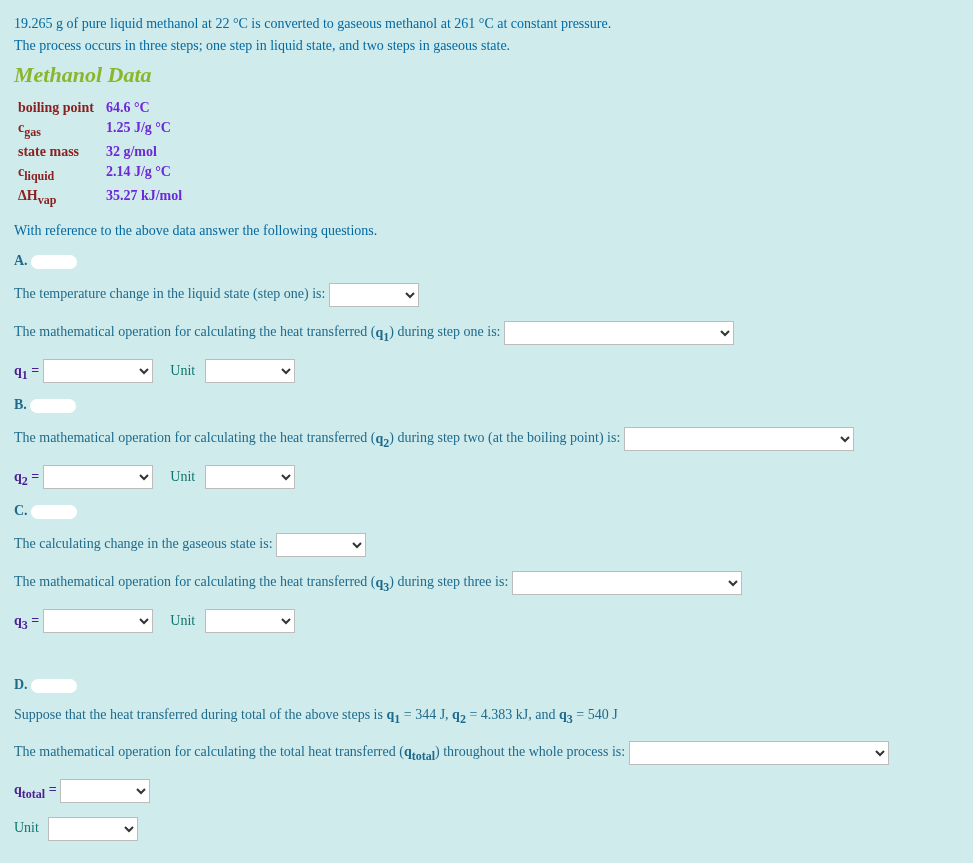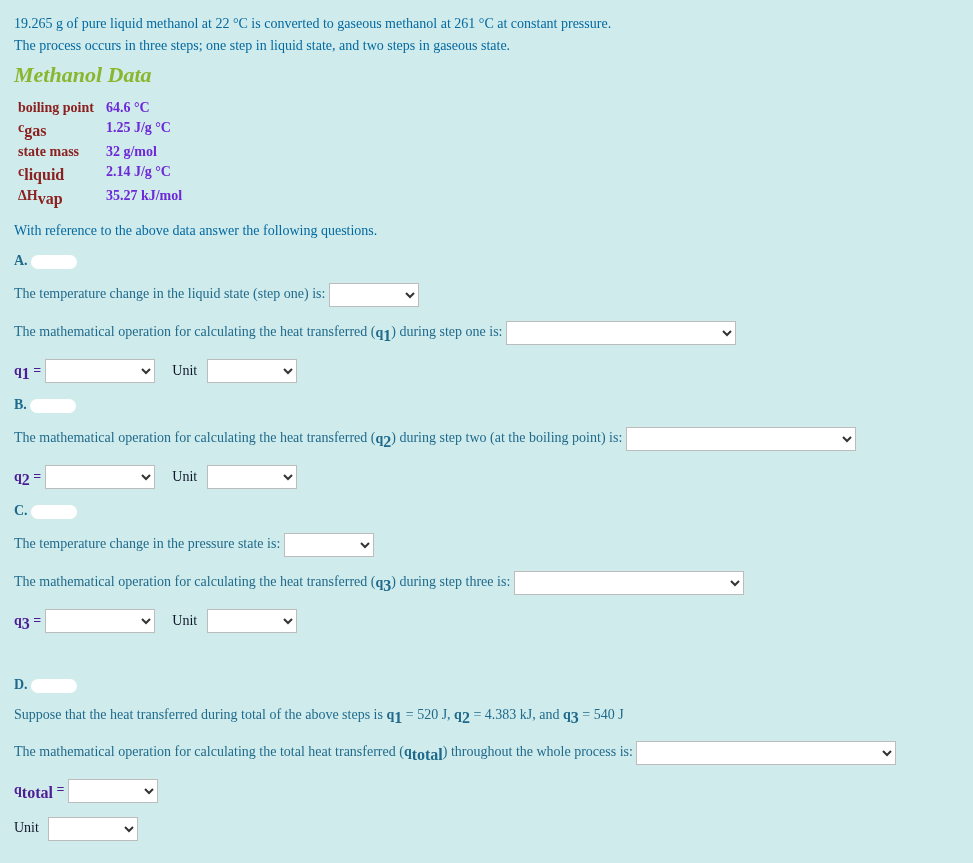--- a/index.html
+++ b/index.html
@@ -23,21 +23,21 @@
   table.data {
     border-collapse: collapse;
     margin-bottom: 14px;
   }
   table.data td {
     padding: 2px 8px 2px 4px;
     vertical-align: baseline;
   }
   .label-col { color: #8b2020; font-weight: bold; }
   .val-col { color: #6d28d9; font-weight: bold; font-family: Liberation Serif, serif; }
-  .sub { font-size: 16px; vertical-align: sub; }
+  .sub { font-size: 12px; vertical-align: sub; }
   .section-letter { font-weight: bold; color: #1f6a8c; margin-top: 14px; }
   .redact {
     background: #ffffff;
     border-radius: 10px;
     display: inline-block;
     width: 46px;
     height: 14px;
     vertical-align: middle;
   }
   .line { margin: 14px 0; color:#1f6a8c; }
@@ -48,21 +48,21 @@
     font-family: inherit;
     font-size: 13px;
     color: #333;
     padding: 0 4px;
     vertical-align: middle;
   }
   .w80  { width: 90px; }
   .w110 { width: 110px; }
   .w180 { width: 230px; }
   .w260 { width: 260px; }
-  .unit-label { margin: 0 6px 0 14px; color:#0f172a; }
+  .unit-label { margin: 0 6px 0 14px; color:#0f766e; }
   .qlab { font-weight: normal; color:#4c1d95; }
   .bold { font-weight: bold; }
 </style>
 </head>
 <body>
 
 
 
 <p class="para">19.265 g of pure liquid methanol at 22 °C  is converted to gaseous methanol at 261 °C at constant pressure.</p>
 <p class="para">The process occurs in three steps; one step in liquid state, and two steps in gaseous state.</p>
@@ -134,21 +134,21 @@
   <span class="unit-label">Unit</span>
   <select class="drop w80"><option></option></select>
 </div>
 
 
 <div class="section-letter">
   <span class="bold">C.</span> <span class="redact"></span>
 </div>
 
 <div class="line">
-  <span>The temperature change in the pressure state is:</span>
+  <span>The calculating change in the gaseous state is:</span>
   <select class="drop w80"><option></option></select>
 </div>
 
 <div class="line">
   <span>The mathematical operation for calculating the heat transferred (</span><span class="bold"><span>q</span><span class="sub">3</span></span><span>) during step three is:</span>
   <select class="drop w180"><option></option></select>
 </div>
 
 <div class="line">
   <span class="qlab bold"><span>q</span><span class="sub">3</span><span> =</span></span>
@@ -158,21 +158,21 @@
 </div>
 
 <br>
 
 
 <div class="section-letter">
   <span class="bold">D.</span> <span class="redact"></span>
 </div>
 
 <div class="line">
-  <span>Suppose that the heat transferred during total of the above steps is </span><span class="bold"><span>q</span><span class="sub">1</span></span><span> = 520 J, </span><span class="bold"><span>q</span><span class="sub">2</span></span><span> = 4.383  kJ, and </span><span class="bold"><span>q</span><span class="sub">3</span></span><span> = 540 J</span>
+  <span>Suppose that the heat transferred during total of the above steps is </span><span class="bold"><span>q</span><span class="sub">1</span></span><span> = 344 J, </span><span class="bold"><span>q</span><span class="sub">2</span></span><span> = 4.383  kJ, and </span><span class="bold"><span>q</span><span class="sub">3</span></span><span> = 540 J</span>
 </div>
 
 <div class="line">
   <span>The mathematical operation for calculating the total heat transferred (</span><span class="bold"><span>q</span><span class="sub">total</span></span><span>) throughout the whole process is:</span>
   <select class="drop w260"><option></option></select>
 </div>
 
 <div class="line">
   <span class="qlab bold"><span>q</span><span class="sub">total</span><span> =</span></span>
   <select class="drop w80"><option></option></select>

